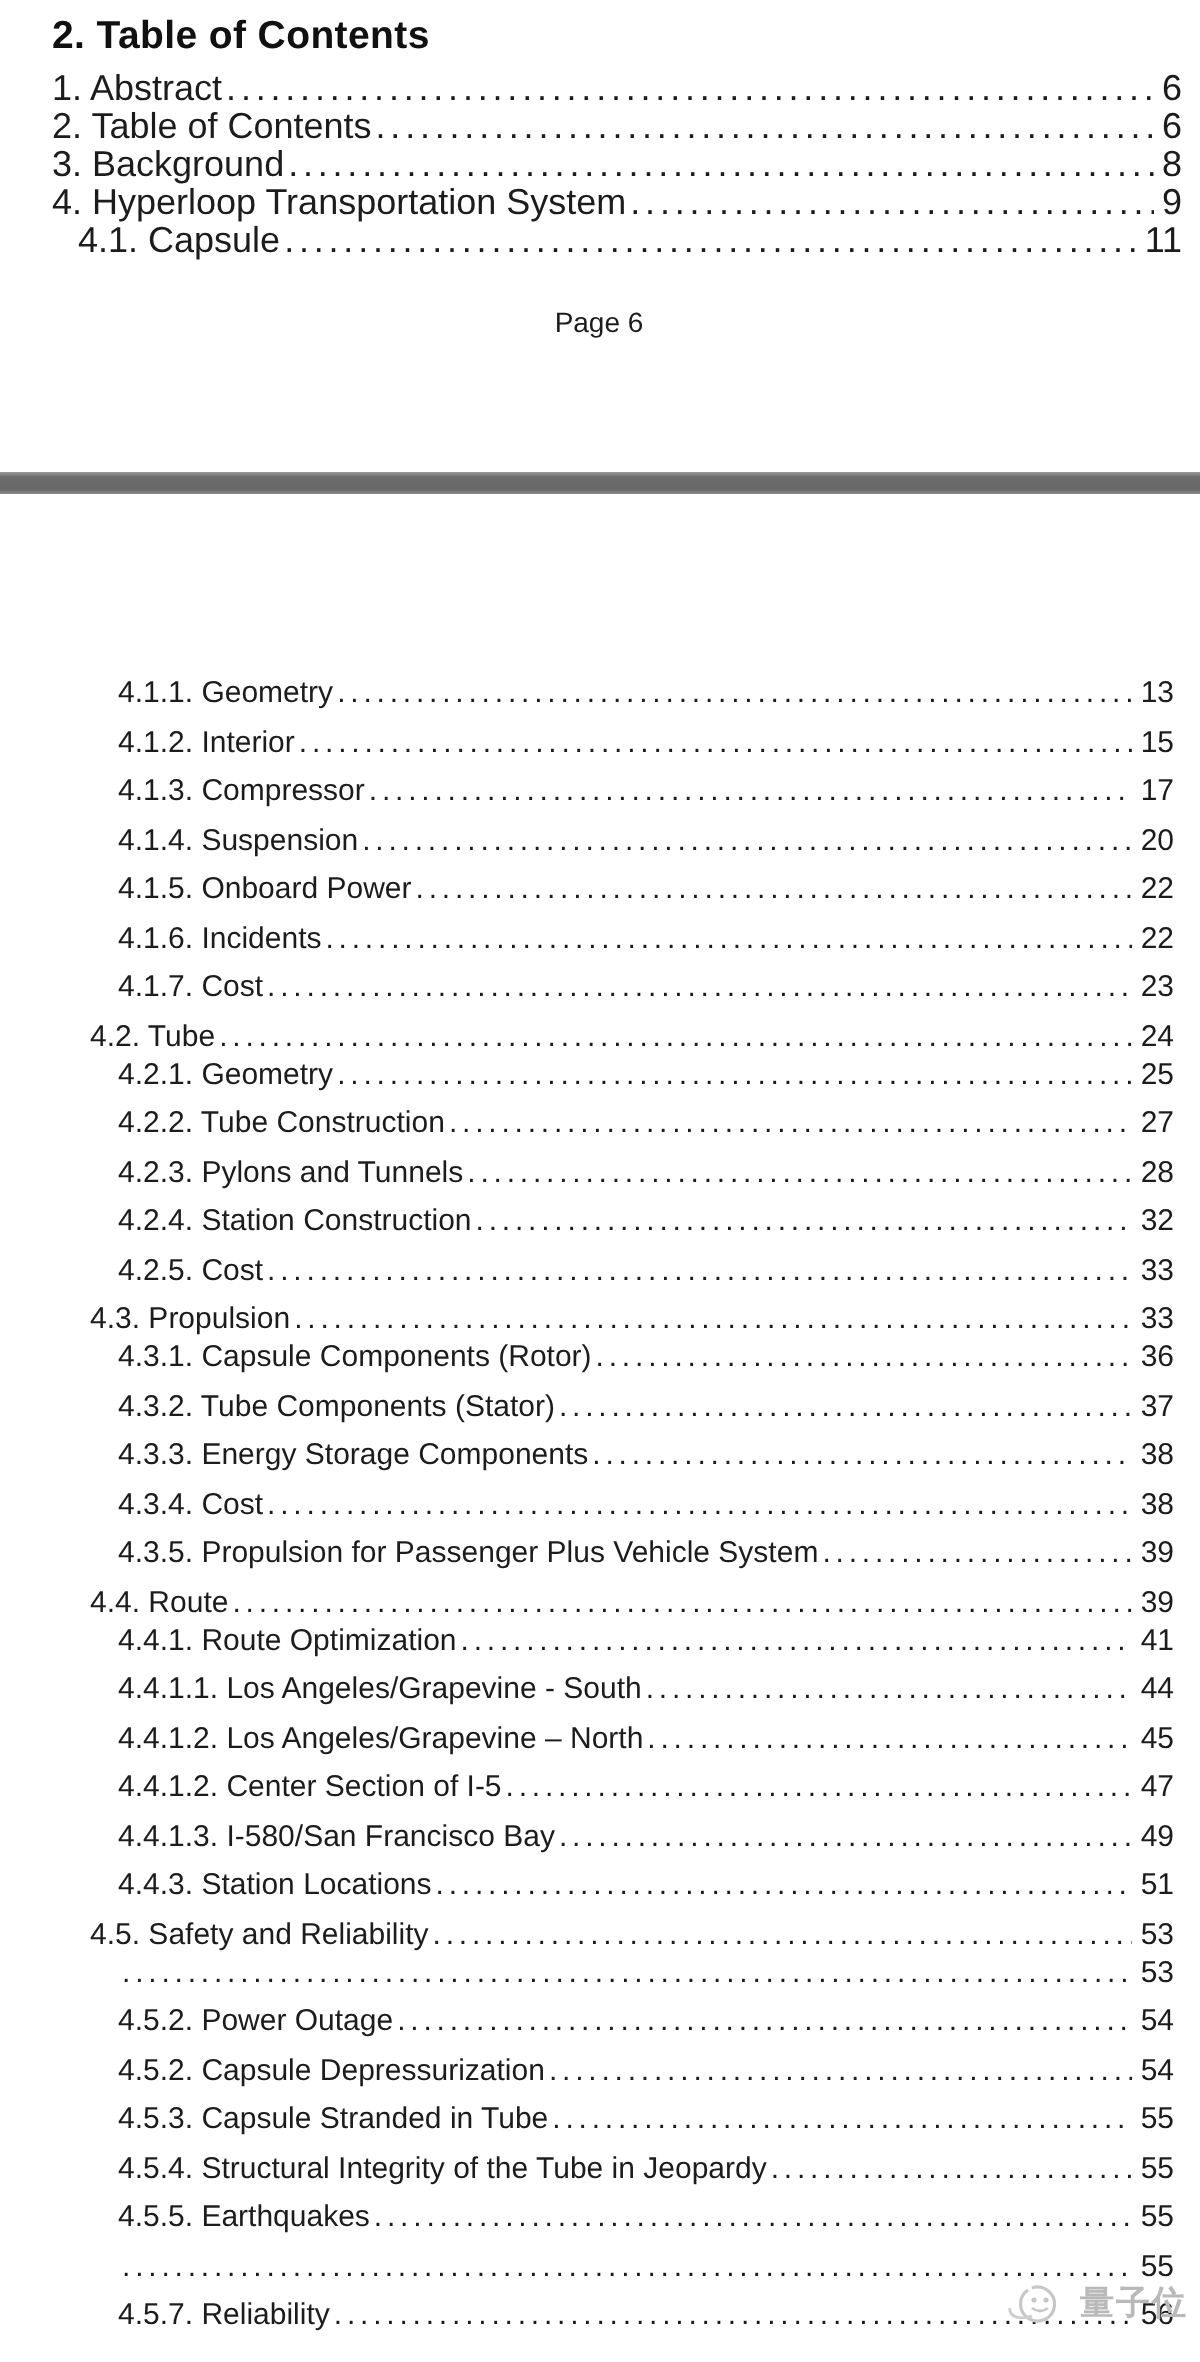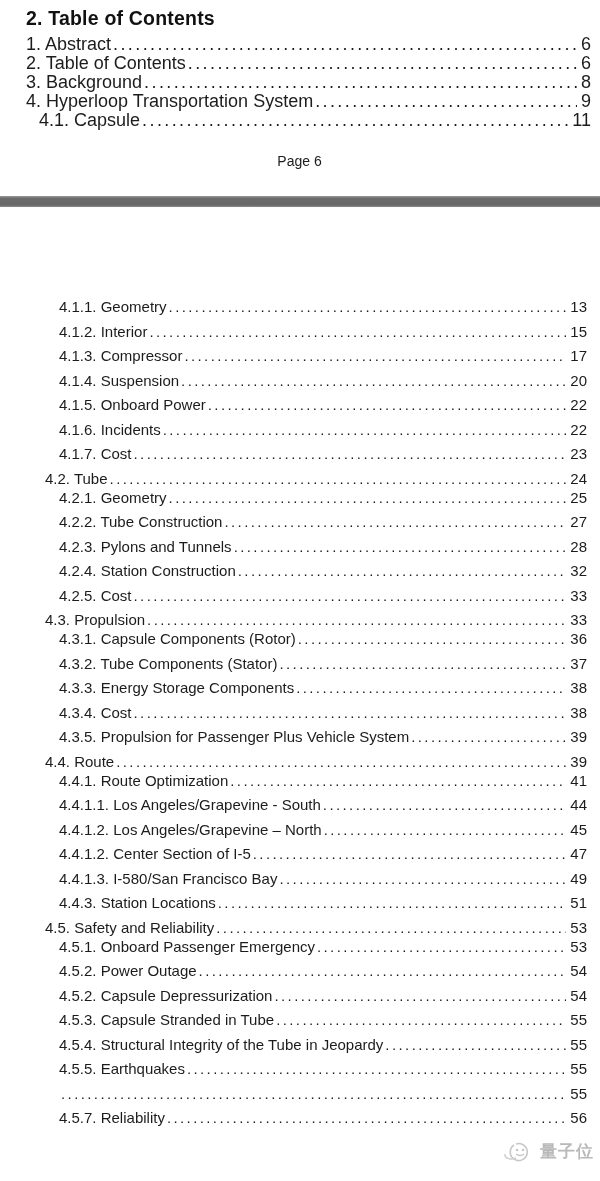--- a/index.html
+++ b/index.html
@@ -2,21 +2,21 @@
 <html><head>
 <meta charset="utf-8">
 <style>
   html,body{margin:0;padding:0;}
   body{
     width:600px;height:1181px;overflow:hidden;position:relative;
     background:#ffffff;color:#1c1c1c;
     font-family:"Liberation Sans", sans-serif;
   }
   .page{box-sizing:border-box;}
-  .page-top{height:196px;padding:6px 9px 0 26px;}
+  .page-top{height:236px;padding:6px 9px 0 26px;}
   .doc-heading{
     font-size:19.5px;font-weight:700;color:#111;
     margin:0 0 5px 0;height:24px;line-height:24px;letter-spacing:.2px;
   }
   .toc-row{
     display:flex;align-items:baseline;
     height:19px;line-height:19px;font-size:18px;
   }
   .page-bottom .toc-row{font-size:15px;}
   .toc-label{white-space:nowrap;}
@@ -248,21 +248,20 @@
         <span class="toc-page">51</span>
       </div>
 
       <div class="toc-row lvl-2">
         <span class="toc-label">4.5. Safety and Reliability</span>
         <span class="toc-leader-dots">................................................................................................................................................................</span>
         <span class="toc-page">53</span>
       </div>
 
       <div class="toc-row lvl-3">
-        <span class="toc-label">4.5.1. Onboard Passenger Emergency</span>
         <span class="toc-leader-dots">................................................................................................................................................................</span>
         <span class="toc-page">53</span>
       </div>
 
       <div class="toc-row lvl-3">
         <span class="toc-label">4.5.2. Power Outage</span>
         <span class="toc-leader-dots">................................................................................................................................................................</span>
         <span class="toc-page">54</span>
       </div>
 

